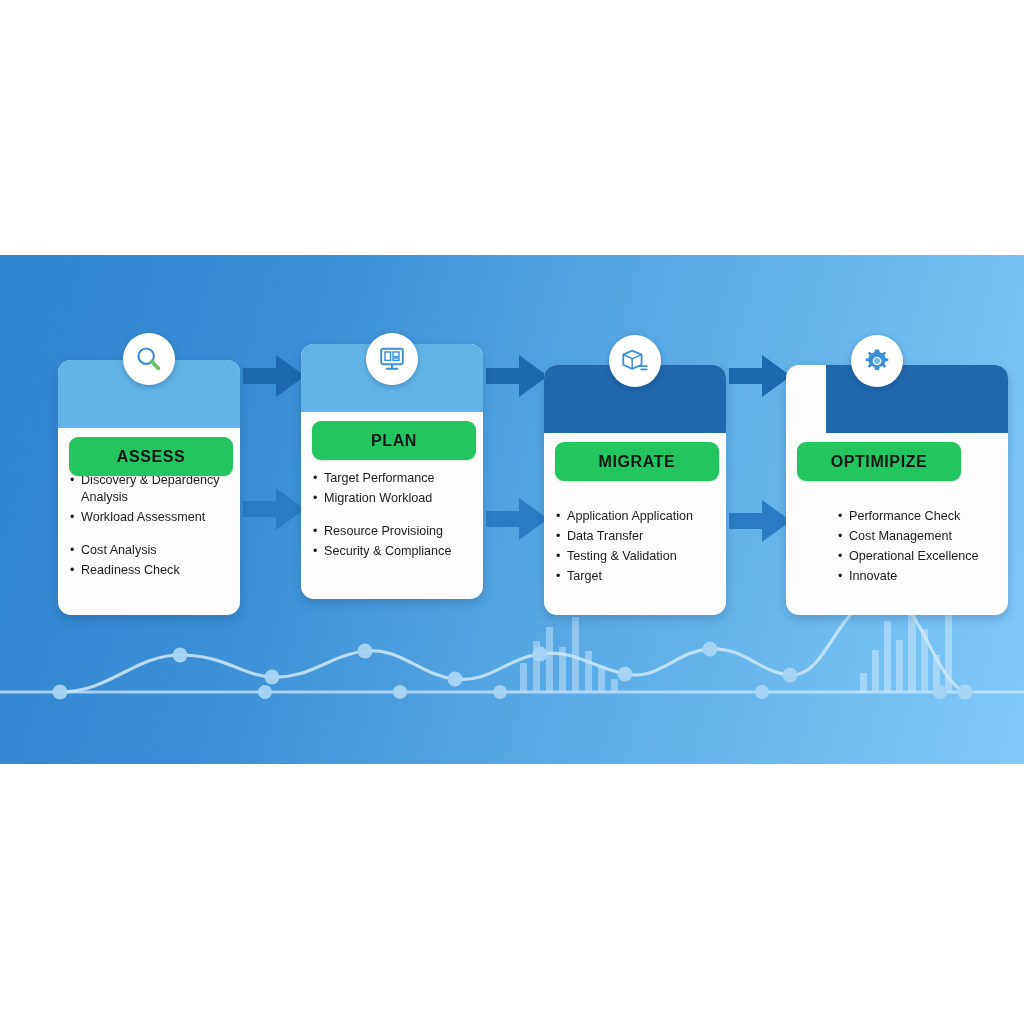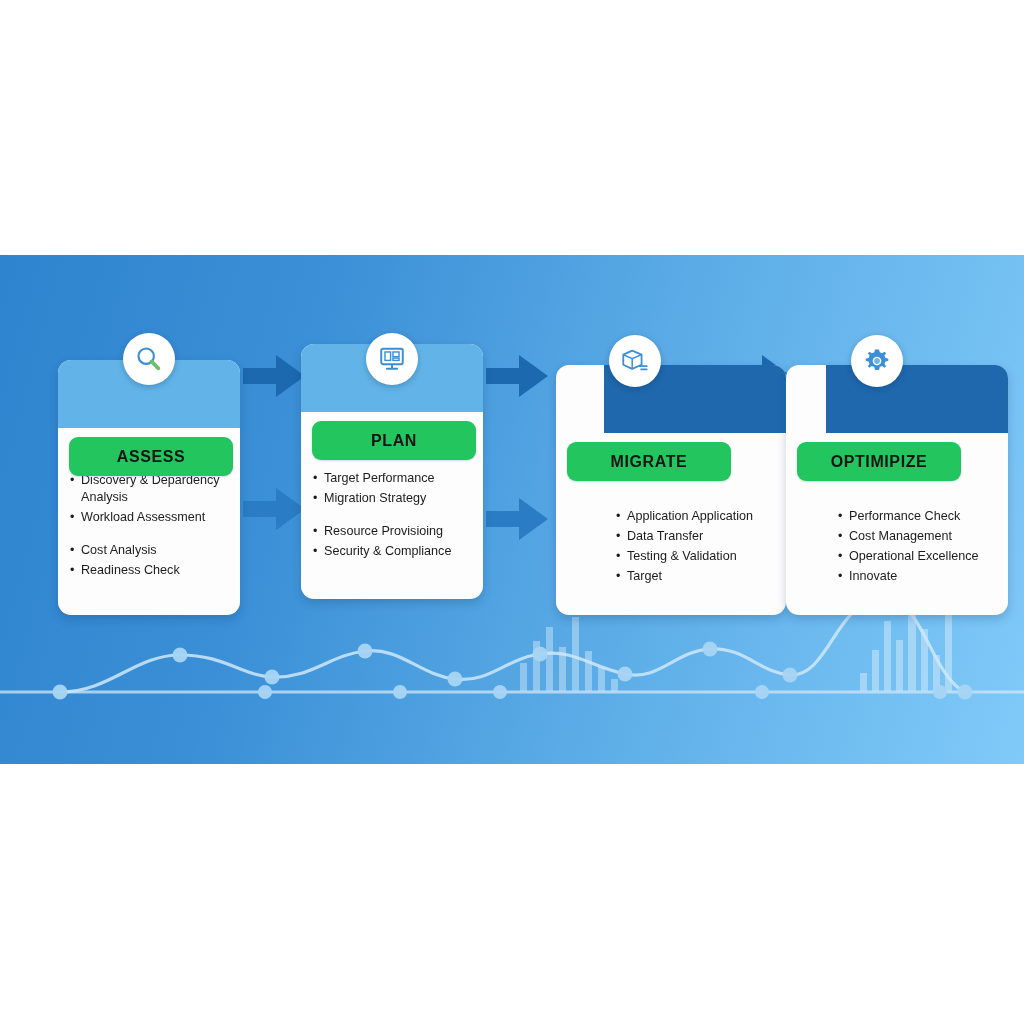--- a/index.html
+++ b/index.html
@@ -251,21 +251,21 @@
       <span>PLAN</span>
     </div>
     <div class="card-body" style="padding-top:58px;">
       <div class="bullet-group">
         <div class="bullet">
           <span class="dot">•</span>
           <span class="txt">Target Performance</span>
         </div>
         <div class="bullet">
           <span class="dot">•</span>
-          <span class="txt">Migration Strategy</span>
+          <span class="txt">Migration Workload</span>
         </div>
       </div>
       <div class="bullet-group">
         <div class="bullet">
           <span class="dot">•</span>
           <span class="txt">Resource Provisioing</span>
         </div>
         <div class="bullet">
           <span class="dot">•</span>
           <span class="txt">Security &amp; Compliance</span>
@@ -277,21 +277,21 @@
     <svg width="30" height="30" viewBox="0 0 32 32">
       <rect x="4.5" y="5" width="23" height="16.5" rx="2" fill="none" stroke="#3b8fd8" stroke-width="2.1"></rect>
       <rect x="8.5" y="8.5" width="6" height="9" fill="none" stroke="#3b8fd8" stroke-width="1.5"></rect>
       <rect x="17" y="8.5" width="6.5" height="5" fill="none" stroke="#3b8fd8" stroke-width="1.5"></rect>
       <rect x="17" y="15" width="6.5" height="2.5" fill="none" stroke="#3b8fd8" stroke-width="1.5"></rect>
       <line x1="16" y1="21.5" x2="16" y2="26" stroke="#3b8fd8" stroke-width="2.1"></line>
       <line x1="10.5" y1="26.5" x2="21.5" y2="26.5" stroke="#3b8fd8" stroke-width="2.1" stroke-linecap="round"></line>
     </svg>
   </div>
 
-  <div class="card" style="left:556px; top:110px; height:250px;padding-left:48px;">
+  <div class="card" style="left:544px; top:110px; height:250px;">
     <div class="card-header dark"></div>
     <div class="title-pill">
       <span>MIGRATE</span>
     </div>
     <div class="card-body" style="padding-top:75px;">
       <div class="bullet-group">
         <div class="bullet">
           <span class="dot">•</span>
           <span class="txt">Application Application</span>
         </div>

